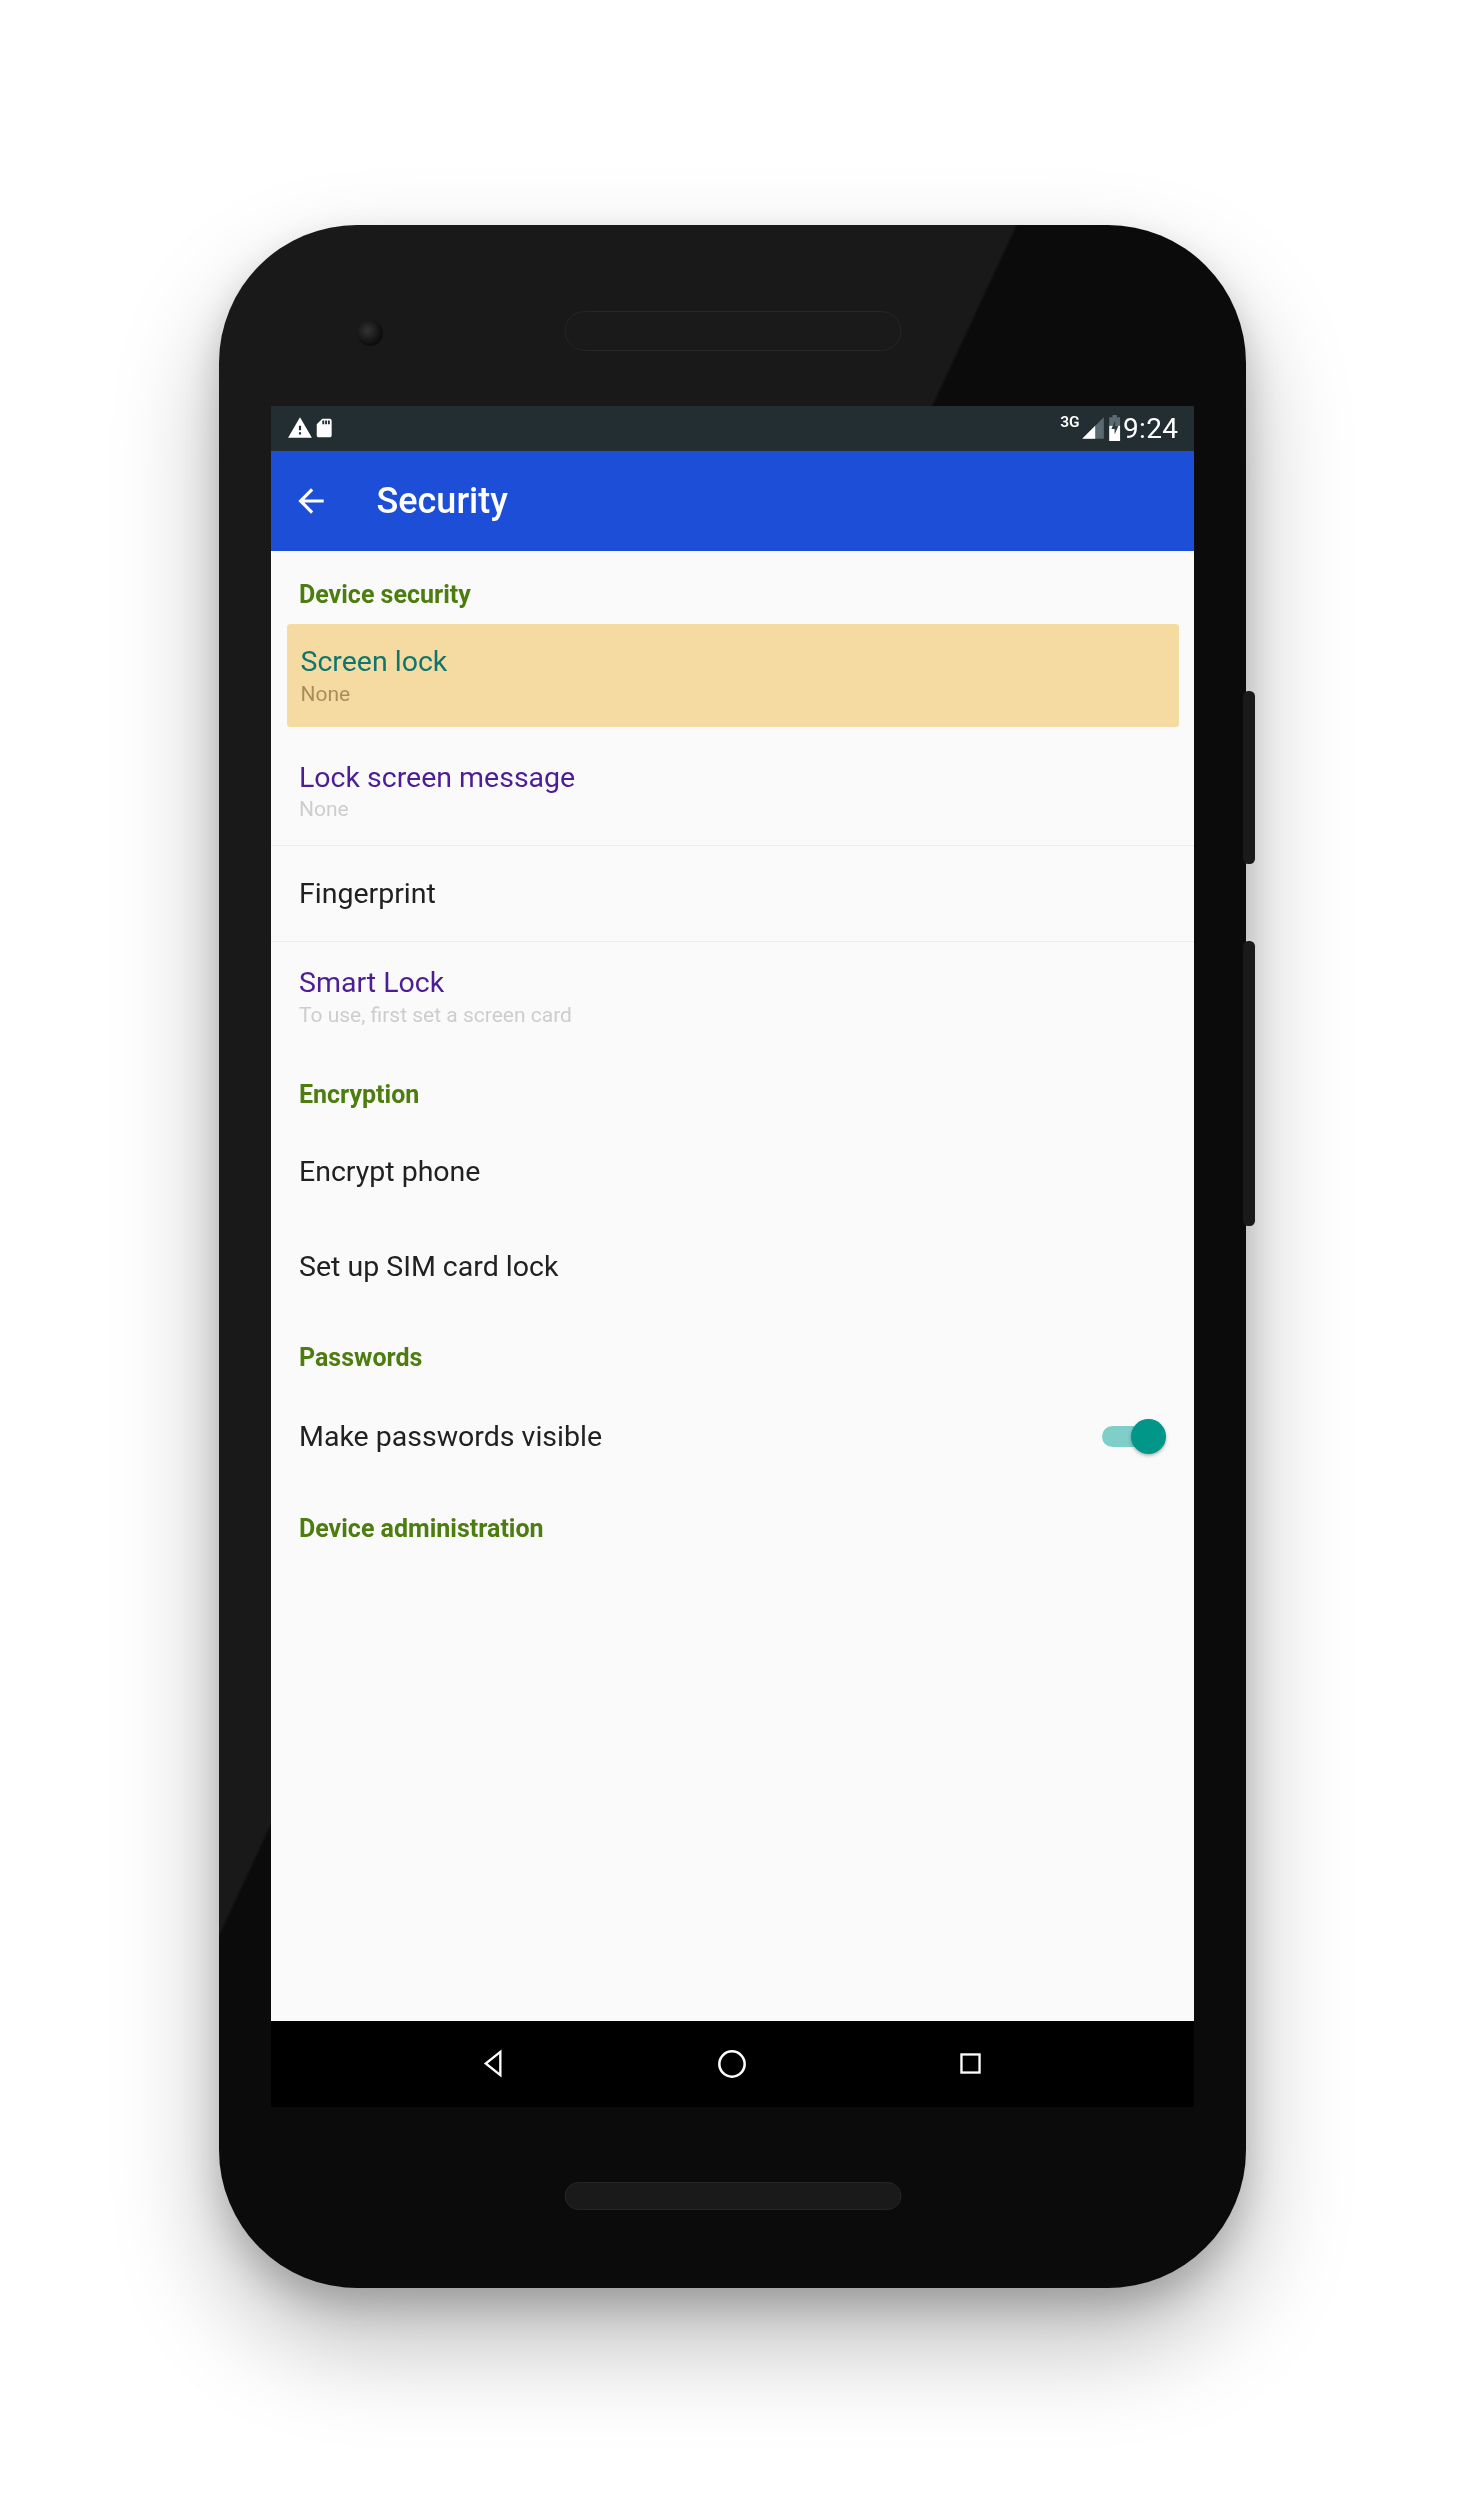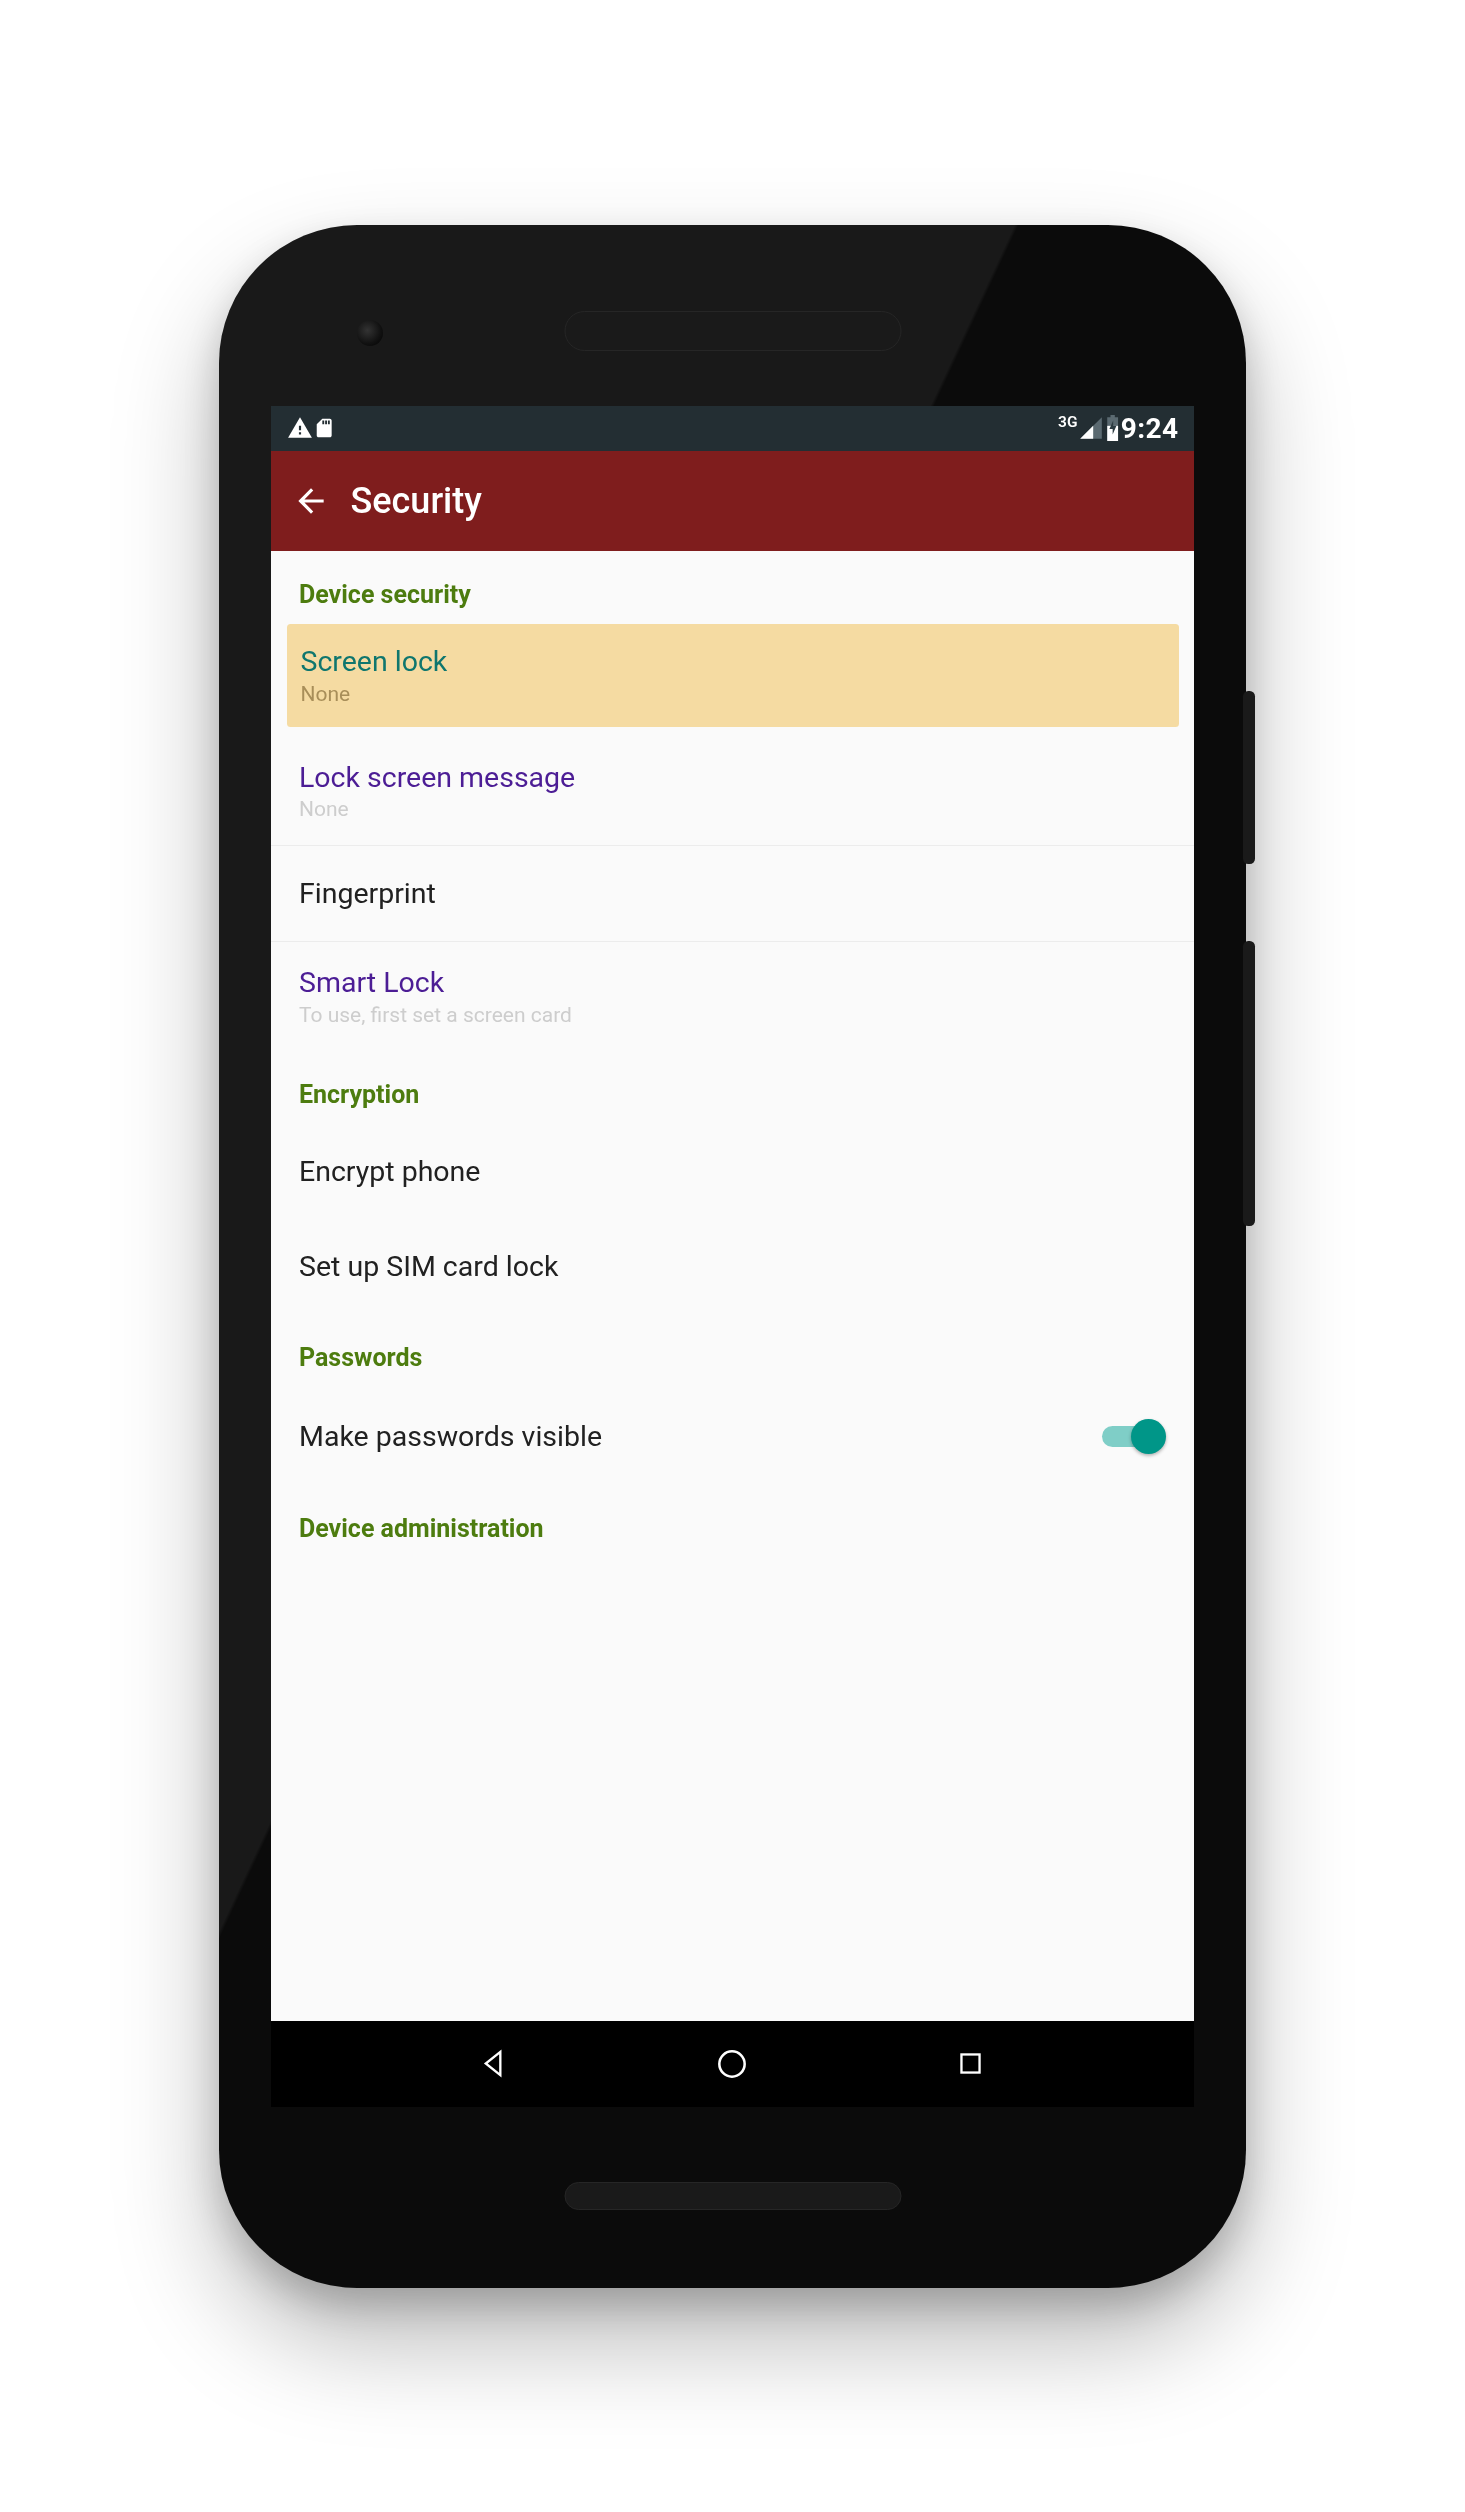--- a/index.html
+++ b/index.html
@@ -108,31 +108,31 @@
     align-items: center;
     justify-content: space-between;
     padding: 0 15.5px;
     color: #fff;
     font-size: 26px;
   }
   .status-left, .status-right {
     display: flex;
     align-items: center;
   }
-  .status-right .clock { font-weight: 700; letter-spacing: 0.4px; font-size: 28px; }
+  .status-right .clock { font-weight: 400; letter-spacing: 0.4px; font-size: 28px; }
 
   
   .app-bar {
     height: 100px;
-    background: #7f1d1d;
+    background: #1d4ed8;
     display: flex;
     align-items: center;
     padding: 0 15.5px;
     color: #fff;
-    gap: 16px;
+    gap: 42px;
   }
   .app-bar .title {
     font-size: 36px;
     font-weight: 500;
   }
 
   .back-btn {
     width: 48px;
     height: 48px;
     display: flex;

